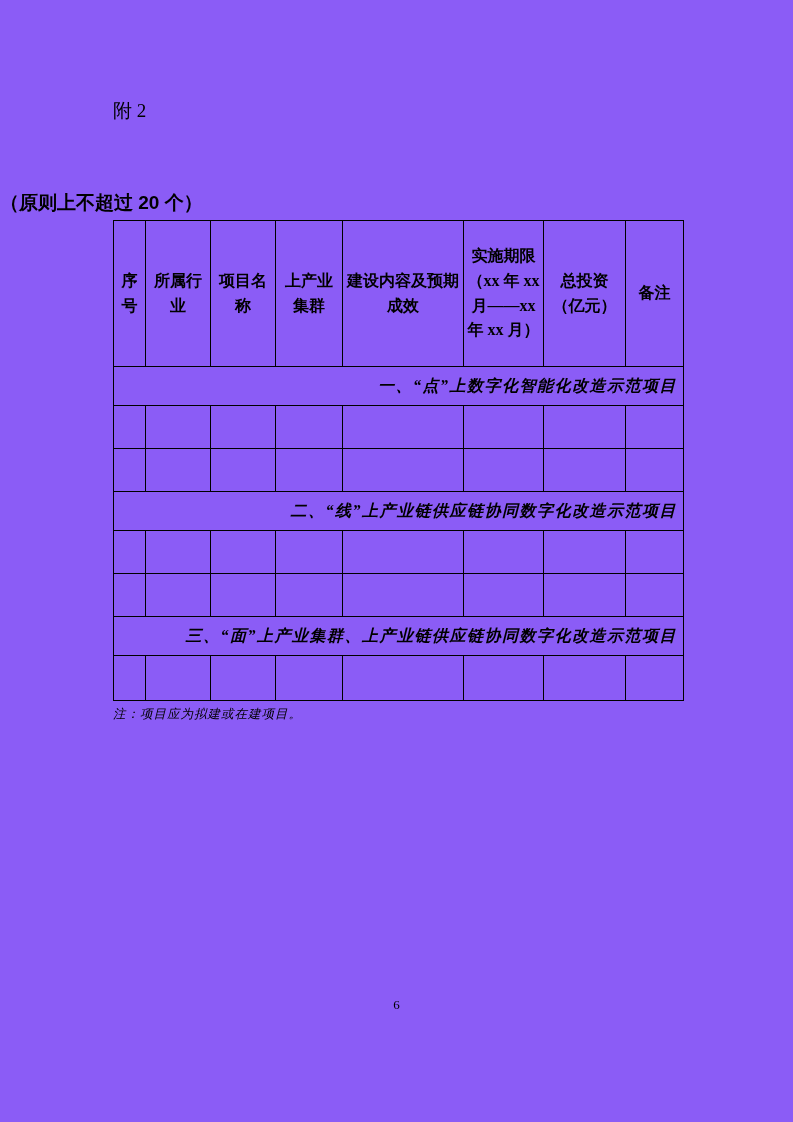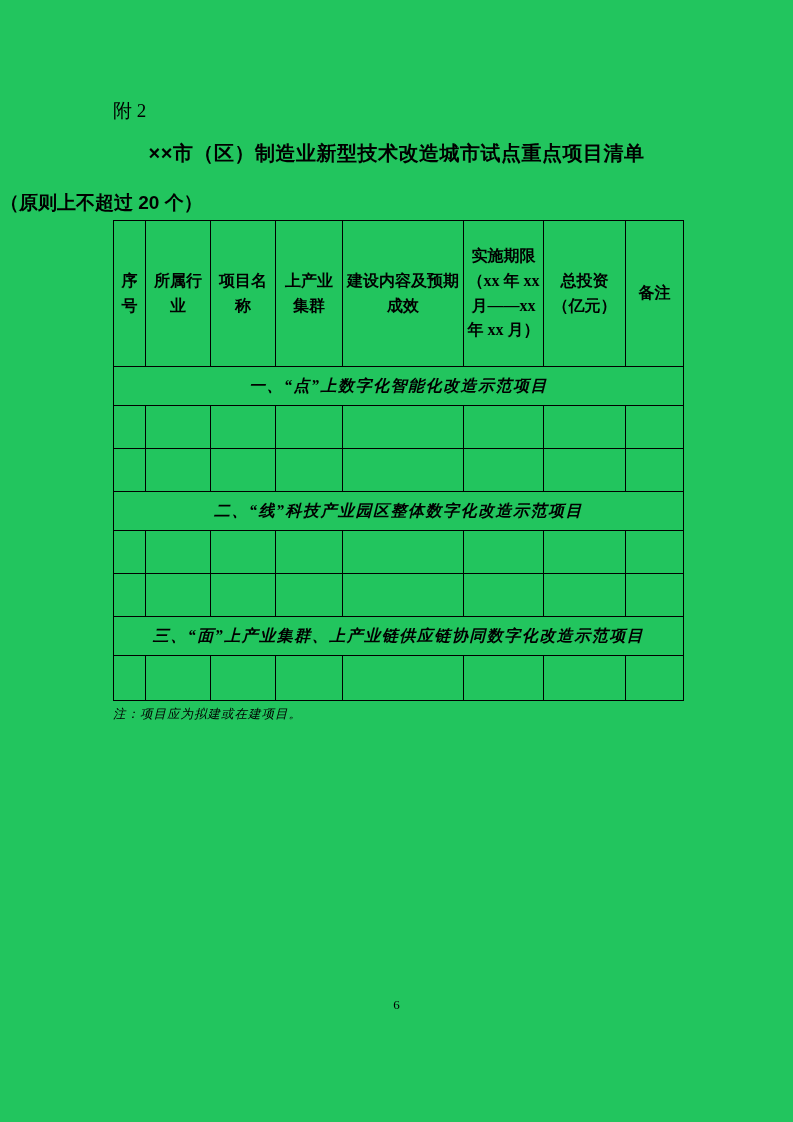--- a/index.html
+++ b/index.html
@@ -2,21 +2,21 @@
 <html><head>
 <meta charset="utf-8">
 <style>
   * { margin: 0; padding: 0; box-sizing: border-box; }
   html, body { background: #ffffff; }
   body { width: 793px; height: 1122px; position: relative; overflow: hidden; }
 
   .page {
     position: absolute; left: 0; top: 0;
     width: 793px; height: 1122px;
-    background: #22c55e;
+    background: #8b5cf6;
     color: #000000;
     font-family: "Liberation Serif", serif;
   }
 
   .attachment-label {
     position: absolute; left: 113px; top: 98px;
     font-size: 19px;
     font-family: "Liberation Serif", serif;
     color: #000;
   }
@@ -63,21 +63,21 @@
   tr.section-row { height: 39px; }
   tr.data-row { height: 43px; }
   tr.data-row-tall { height: 45px; }
 
   td.section-cell {
     font-family: "Liberation Serif", serif;
     font-style: italic;
     font-weight: bold;
     font-size: 16px;
     letter-spacing: 1.5px;
-    text-align: center;
+    text-align: right;
     padding: 8px 6px;
     color: #000;
   }
 
   .table-note {
     position: absolute; left: 113px; top: 706px;
     font-size: 12.5px;
     font-family: Liberation Serif, serif;
     font-style: italic;
     letter-spacing: 1px;
@@ -92,21 +92,20 @@
     color: #000;
   }
 </style>
 </head>
 <body>
 
 <div class="page">
 
   <div class="attachment-label">附 2</div>
 
-  <div class="doc-title">××市（区）制造业新型技术改造城市试点重点项目清单</div>
 
   <div class="doc-subtitle">（原则上不超过 20 个）</div>
 
   <table class="project-table">
     <colgroup>
       <col style="width:32px">
         <col style="width:65px">
         <col style="width:65px">
         <col style="width:67px">
       <col style="width:121px">
@@ -144,21 +143,21 @@
         <td></td>
           <td></td>
           <td></td>
           <td></td>
           <td></td>
           <td></td>
           <td></td>
           <td></td>
       </tr>
       <tr class="section-row">
-        <td class="section-cell" colspan="8">二、“线”科技产业园区整体数字化改造示范项目</td>
+        <td class="section-cell" colspan="8">二、“线”上产业链供应链协同数字化改造示范项目</td>
       </tr>
       <tr class="data-row">
         <td></td>
           <td></td>
           <td></td>
           <td></td>
           <td></td>
           <td></td>
           <td></td>
           <td></td>

